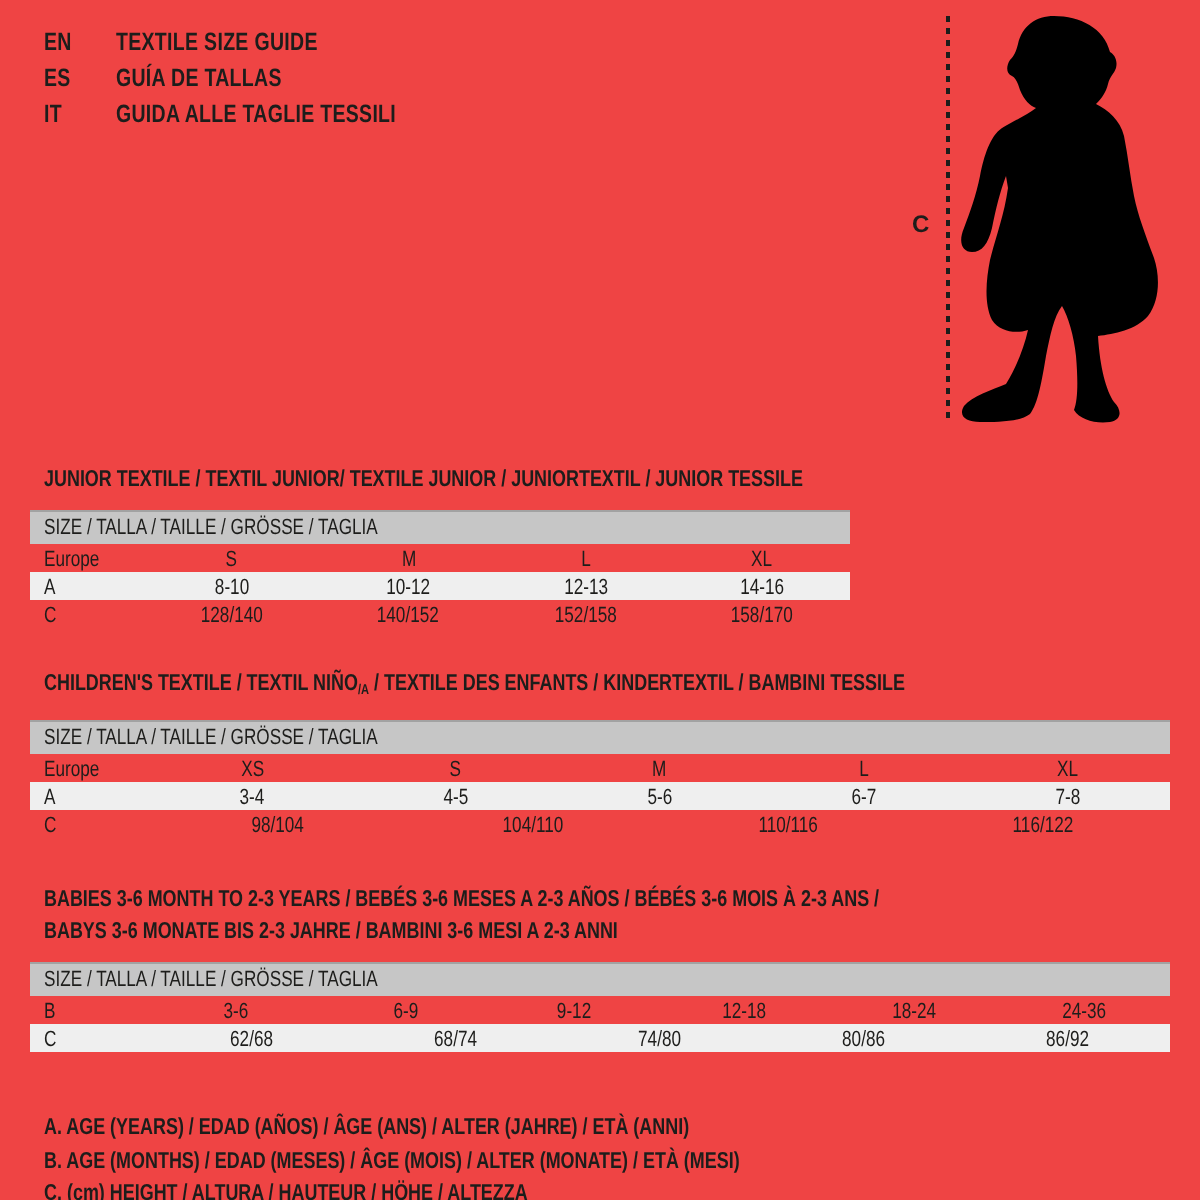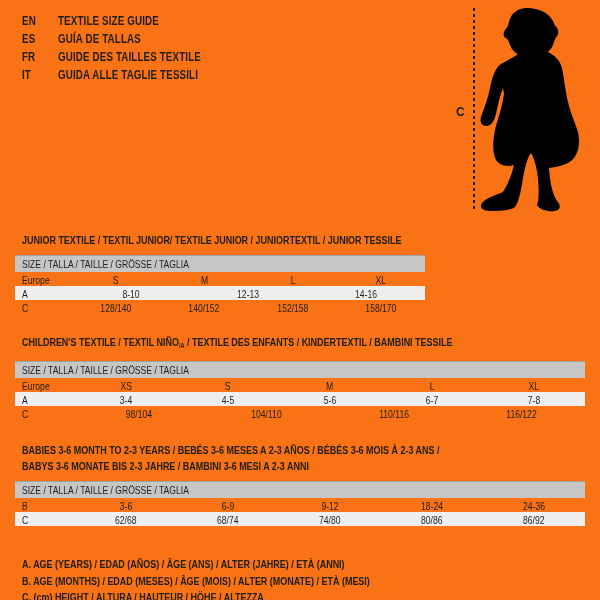--- a/index.html
+++ b/index.html
@@ -1,18 +1,18 @@
 <!DOCTYPE html>
 <html><head>
 <meta charset="utf-8">
 <style>
   * { margin:0; padding:0; box-sizing:border-box; }
   html,body { background:#fff; }
   .page {
-    position:relative; width:600px; height:600px; background:#f97316;
+    position:relative; width:600px; height:600px; background:#ef4444;
     font-family:"Liberation Sans", sans-serif; color:var(--c-text,#1d1d1b);
     overflow:hidden;
   }
   
   .sq { display:inline-block; transform:scaleX(0.78); transform-origin:0 50%; white-space:nowrap; }
   .sq-c { display:inline-block; transform:scaleX(0.78); transform-origin:50% 50%; white-space:nowrap; }
 
   
   .lang-header { position:absolute; left:22px; top:12px; }
   .lang-row { display:flex; height:18px; line-height:18px; font-size:12.5px; font-weight:700; letter-spacing:0.2px; }
@@ -56,24 +56,20 @@
 <div class="page" style="--c-text: #1d1d1b; --c-hdr: #c6c6c6; --c-shade: #efefef;">
 
   <div class="lang-header">
       <div class="lang-row">
         <span class="lang-code"><span class="sq">EN</span></span>
         <span class="lang-label"><span class="sq">TEXTILE SIZE GUIDE</span></span>
       </div>
       <div class="lang-row">
         <span class="lang-code"><span class="sq">ES</span></span>
         <span class="lang-label"><span class="sq">GUÍA DE TALLAS</span></span>
-      </div>
-      <div class="lang-row">
-        <span class="lang-code"><span class="sq">FR</span></span>
-        <span class="lang-label"><span class="sq">GUIDE DES TAILLES TEXTILE</span></span>
       </div>
       <div class="lang-row">
         <span class="lang-code"><span class="sq">IT</span></span>
         <span class="lang-label"><span class="sq">GUIDA ALLE TAGLIE TESSILI</span></span>
       </div>
     </div>
 
   <span class="measure-label">C</span>
   <div class="measure-line"></div>
   <svg class="baby-svg" width="122" height="212" viewBox="0 0 120 212" aria-hidden="true">
@@ -126,20 +122,21 @@
           <div class="trow">
             <span class="tlabel"><span class="sq">Europe</span></span>
             <span class="tcell"><span class="sq-c">S</span></span>
             <span class="tcell"><span class="sq-c">M</span></span>
             <span class="tcell"><span class="sq-c">L</span></span>
             <span class="tcell"><span class="sq-c">XL</span></span>
           </div>
           <div class="trow shaded">
             <span class="tlabel"><span class="sq">A</span></span>
             <span class="tcell"><span class="sq-c">8-10</span></span>
+            <span class="tcell"><span class="sq-c">10-12</span></span>
             <span class="tcell"><span class="sq-c">12-13</span></span>
             <span class="tcell"><span class="sq-c">14-16</span></span>
           </div>
           <div class="trow">
             <span class="tlabel"><span class="sq">C</span></span>
             <span class="tcell"><span class="sq-c">128/140</span></span>
             <span class="tcell"><span class="sq-c">140/152</span></span>
             <span class="tcell"><span class="sq-c">152/158</span></span>
             <span class="tcell"><span class="sq-c">158/170</span></span>
           </div>
@@ -187,20 +184,21 @@
         <div><span class="sq">BABYS 3-6 MONATE BIS 2-3 JAHRE / BAMBINI 3-6 MESI A 2-3 ANNI</span></div>
       </div>
     <div class="size-table">
       <div class="theader"><span class="sq">SIZE / TALLA / TAILLE / GRÖSSE / TAGLIA</span></div>
       <div class="trows">
           <div class="trow">
             <span class="tlabel"><span class="sq">B</span></span>
             <span class="tcell"><span class="sq-c">3-6</span></span>
             <span class="tcell"><span class="sq-c">6-9</span></span>
             <span class="tcell"><span class="sq-c">9-12</span></span>
+            <span class="tcell"><span class="sq-c">12-18</span></span>
             <span class="tcell"><span class="sq-c">18-24</span></span>
             <span class="tcell"><span class="sq-c">24-36</span></span>
           </div>
           <div class="trow shaded">
             <span class="tlabel"><span class="sq">C</span></span>
             <span class="tcell"><span class="sq-c">62/68</span></span>
             <span class="tcell"><span class="sq-c">68/74</span></span>
             <span class="tcell"><span class="sq-c">74/80</span></span>
             <span class="tcell"><span class="sq-c">80/86</span></span>
             <span class="tcell"><span class="sq-c">86/92</span></span>

